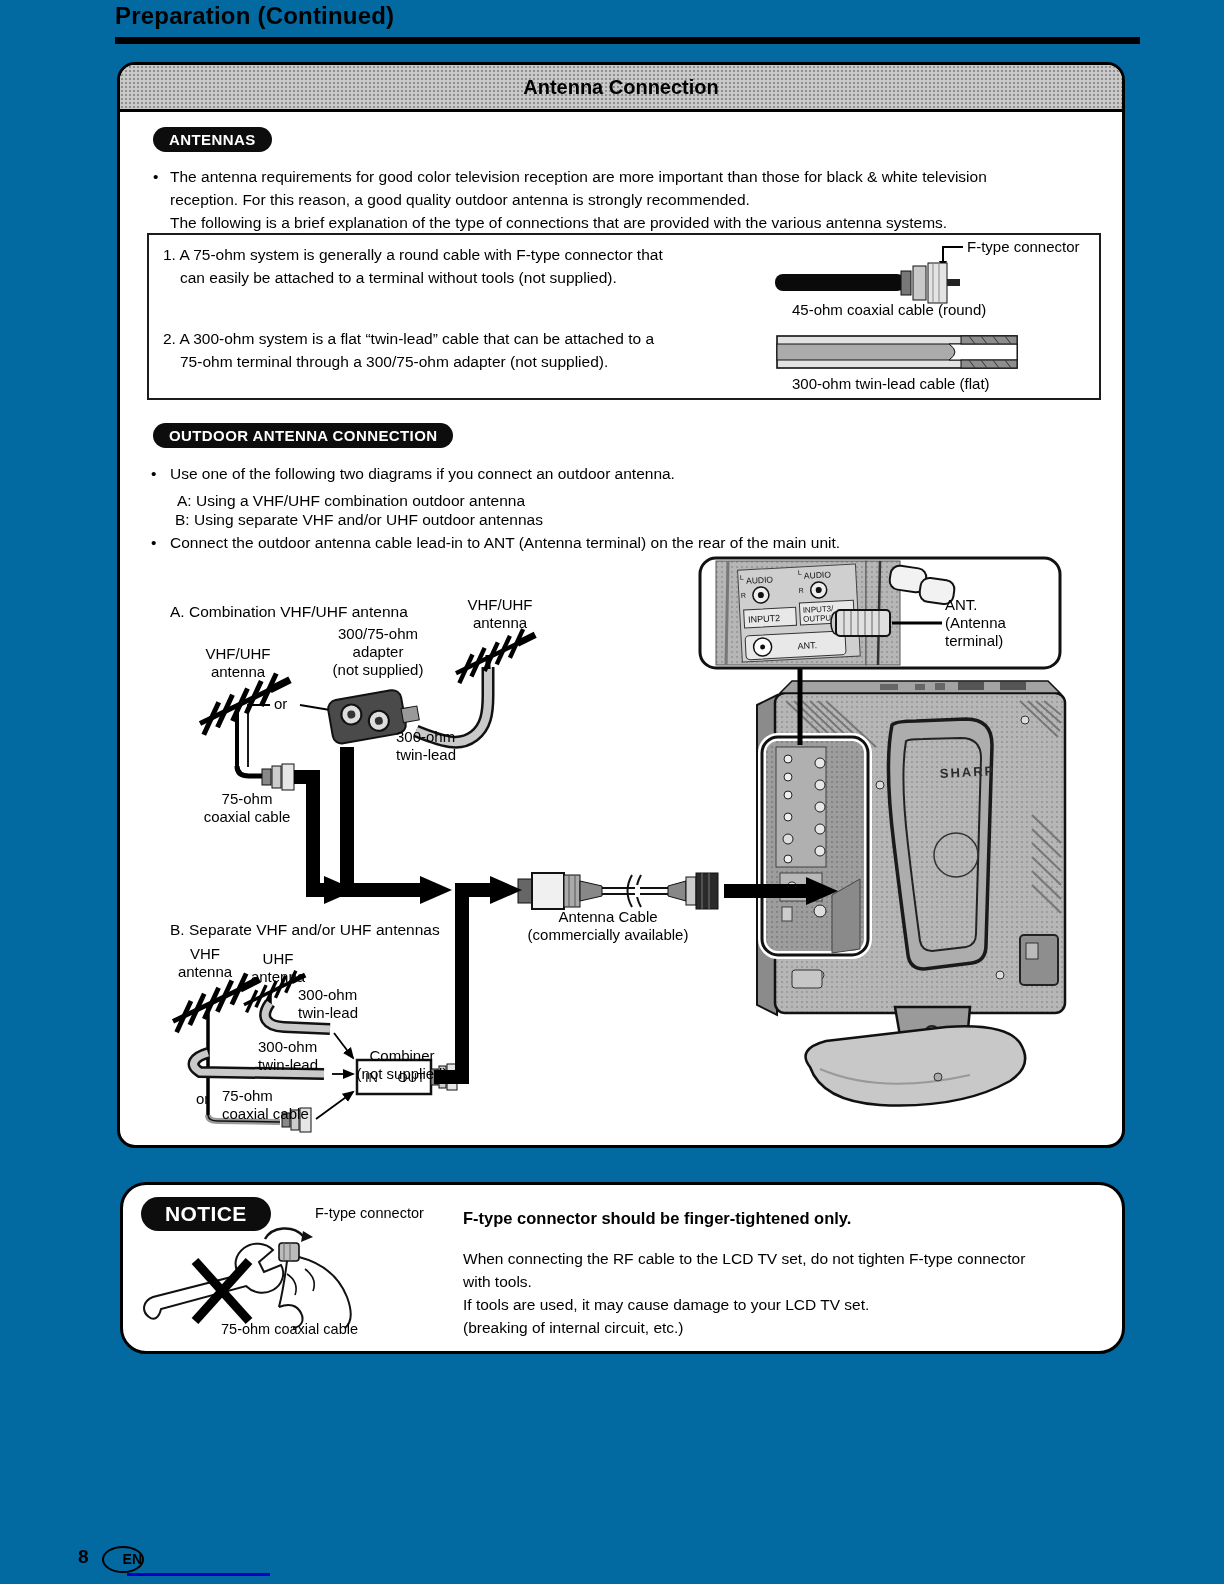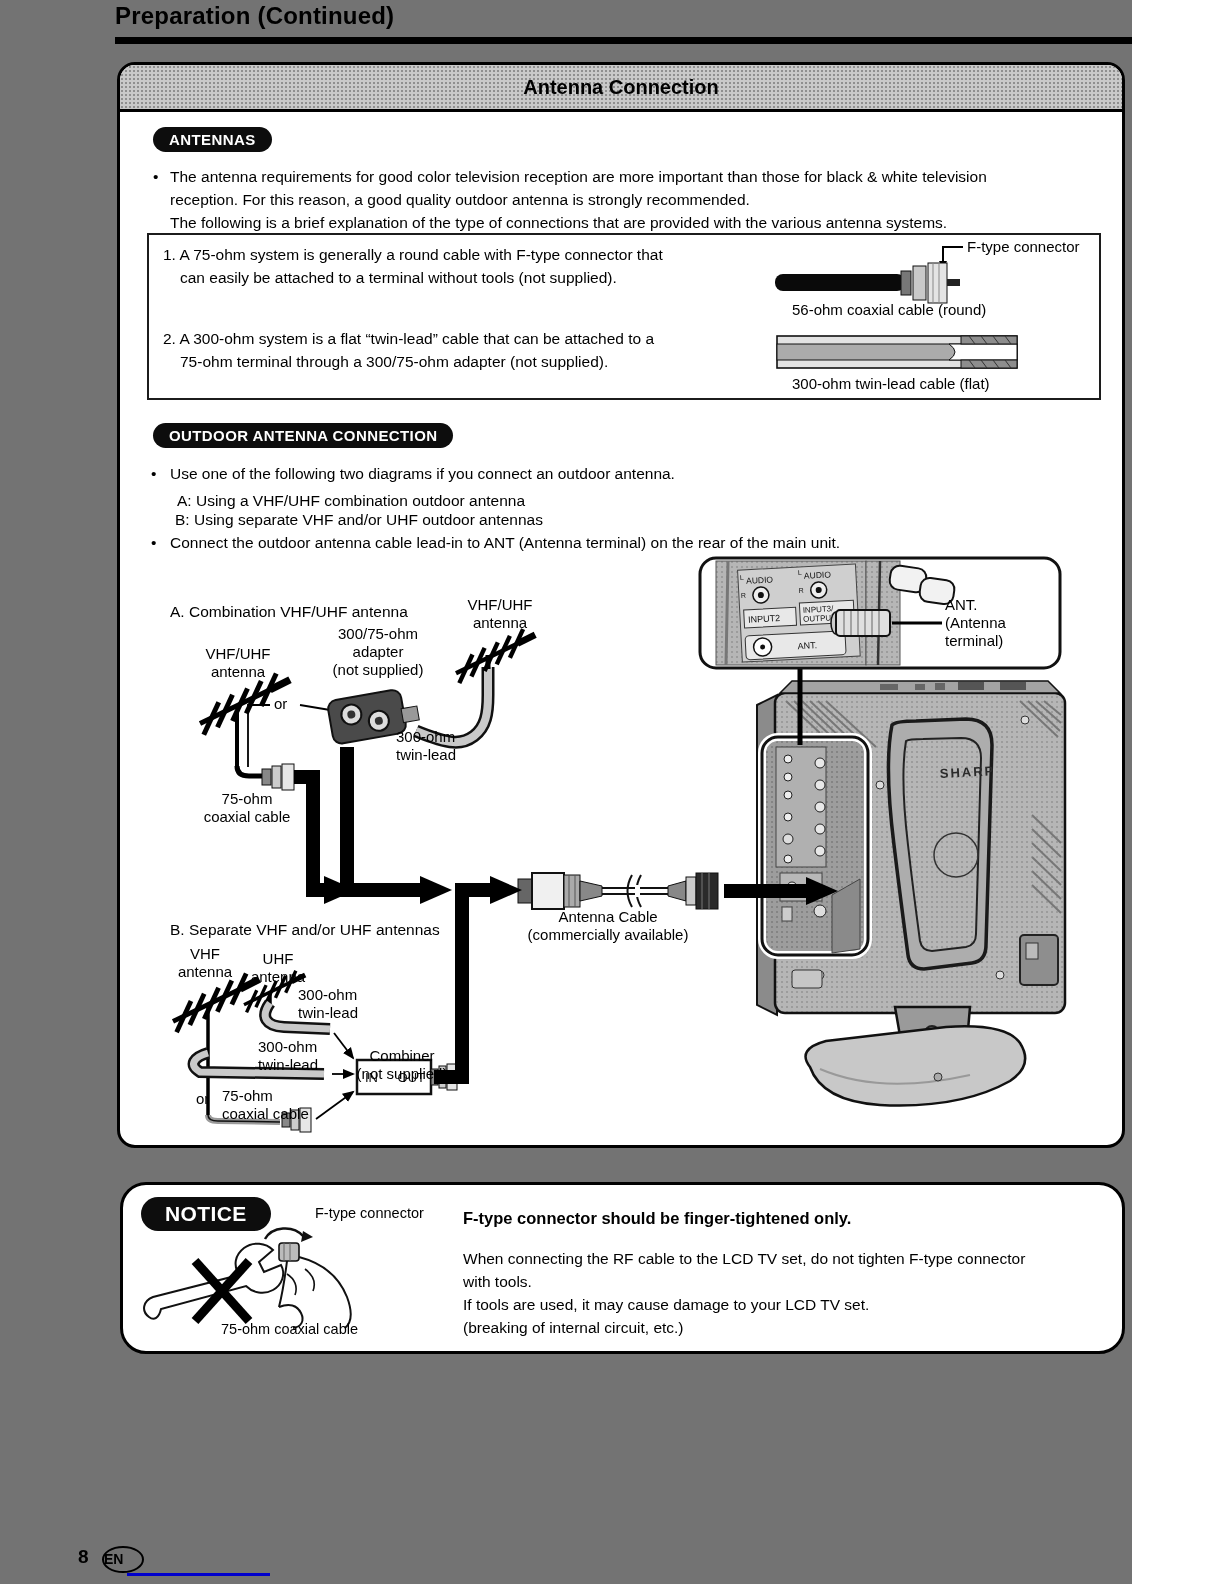--- a/index.html
+++ b/index.html
@@ -1,37 +1,37 @@
 <!DOCTYPE html>
 <html><head>
 <meta charset="utf-8">
 <style>
   html,body{margin:0;padding:0;background:#fff;}
-  .page{position:relative;width:1132px;height:1584px;background:#737373;overflow:hidden;
+  .page{position:relative;width:1224px;height:1584px;background:#0369a1;overflow:hidden;
         font-family:"Liberation Sans", sans-serif;color:#000;}
   .abs{position:absolute;}
   .pre{white-space:pre-line;}
   .ctr{text-align:center;}
   .h1{font-size:24px;font-weight:bold;letter-spacing:.2px;}
   .rule{background:#000;}
   .panel{border:3px solid #000;border-radius:18px;overflow:hidden;background:#fff;}
   .band{background-color:#c9c9c9;
         background-image:radial-gradient(circle,#8f8f8f 1px,rgba(0,0,0,0) 1.2px);
         background-size:4px 4px;border-bottom:3px solid #000;
         font-weight:bold;font-size:20px;text-align:center;line-height:44px;height:44px;}
   .pill{display:inline-block;background:#0d0d0d;color:#fff;font-weight:bold;
         border-radius:17px;padding:4px 16px;font-size:15px;letter-spacing:.4px;}
   .pill.big{font-size:21px;padding:5px 24px;border-radius:20px;}
   .bodytext{font-size:15.5px;line-height:23px;}
   .innerbox{border:2.5px solid #1c1c1c;background:#fff;}
   .cap{font-size:15px;}
   .dlabel{font-size:15px;line-height:18px;}
   .notice{border:3px solid #000;border-radius:26px;background:#fff;}
   .nhead{font-size:16.5px;font-weight:bold;}
-  .oval{border:2.5px solid #000;border-radius:50%;text-align:left;
+  .oval{border:2.5px solid #000;border-radius:50%;text-align:right;
         font-weight:bold;font-size:14px;}
   .blueline{background:#0000cc;}
   svg text{font-family:"Liberation Sans", sans-serif;}
 </style>
 </head>
 <body>
 
 <div class="page">
 
   <div class="abs h1" style="left:115px;top:2px;">Preparation (Continued)</div>
@@ -43,21 +43,21 @@
     <div class="abs pill" style="left:33px;top:62px;">ANTENNAS</div>
     <div class="abs bodytext" style="left:33px;top:100px;">•</div>
     <div class="abs bodytext pre" style="left:50px;top:100px;width:945px;">The antenna requirements for good color television reception are more important than those for black &amp; white television
 reception. For this reason, a good quality outdoor antenna is strongly recommended.
 The following is a brief explanation of the type of connections that are provided with the various antenna systems.</div>
 
     <div class="abs innerbox" style="left:27px;top:168px;width:950px;height:163px;">
       <div class="abs bodytext" style="left:14px;top:8px;">1. A 75-ohm system is generally a round cable with F-type connector that</div>
       <div class="abs bodytext" style="left:31px;top:31px;">can easily be attached to a terminal without tools (not supplied).</div>
       <div class="abs cap" style="left:818px;top:3px;">F-type connector</div>
-      <div class="abs cap" style="left:643px;top:66px;">56-ohm coaxial cable (round)</div>
+      <div class="abs cap" style="left:643px;top:66px;">45-ohm coaxial cable (round)</div>
       <div class="abs bodytext" style="left:14px;top:92px;">2. A 300-ohm system is a flat “twin-lead” cable that can be attached to a</div>
       <div class="abs bodytext" style="left:31px;top:115px;">75-ohm terminal through a 300/75-ohm adapter (not supplied).</div>
       <div class="abs cap" style="left:643px;top:140px;">300-ohm twin-lead cable (flat)</div>
       <svg class="abs" style="left:0;top:0;" width="946" height="159" viewBox="0 0 946 159">
 
         <path d="M 814 12 L 794 12 L 794 27" fill="none" stroke="#000" stroke-width="2"></path>
         <path d="M 790 26 L 798 26 L 794 34 Z" fill="#000"></path>
 
         <g>
           <rect x="626" y="39" width="130" height="17" rx="8" fill="#0a0a0a"></rect>

